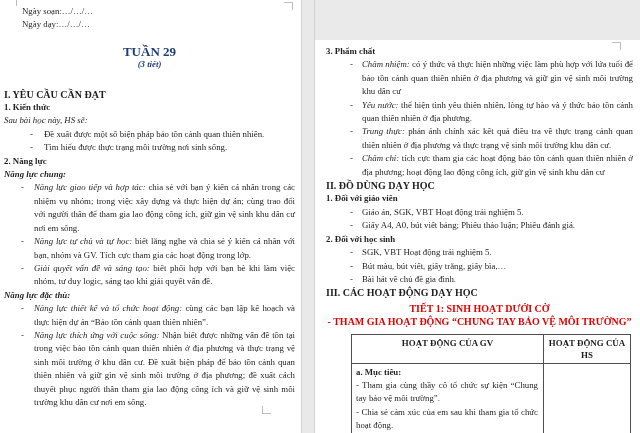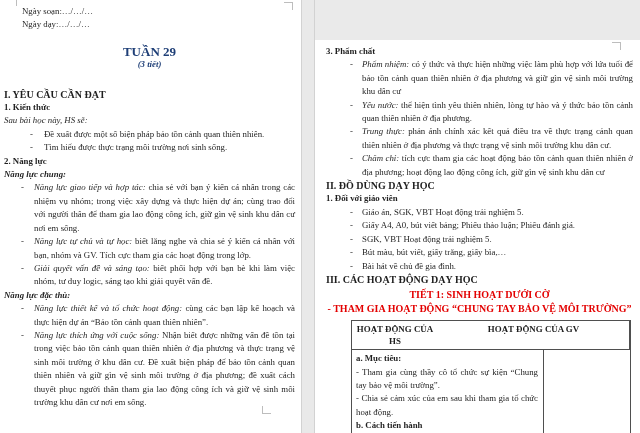--- a/index.html
+++ b/index.html
@@ -88,39 +88,40 @@
     <div class="mark m-tl" style="left:16px; top:-2px;"></div>
     <div class="mark m-tr" style="left:284px; top:2px;"></div>
     <div class="mark m-bl" style="left:262px; top:406px;"></div>
   </div>
 
   <div class="page-gap"></div>
 
   <div class="page page-right">
     <div class="content content-right">
       <p class="bold">3. Phẩm chất</p>
-      <p class="liR jt"><span class="it">Phẩm nhiệm:</span><span> có ý thức và thực hiện những việc làm phù hợp với lứa tuổi để bảo tồn cảnh quan thiên nhiên ở địa phương và giữ gìn vệ sinh môi trường khu dân cư</span></p>
+      <p class="liR jt"><span class="it">Chăm nhiệm:</span><span> có ý thức và thực hiện những việc làm phù hợp với lứa tuổi để bảo tồn cảnh quan thiên nhiên ở địa phương và giữ gìn vệ sinh môi trường khu dân cư</span></p>
       <p class="liR jt"><span class="it">Yêu nước:</span><span> thể hiện tình yêu thiên nhiên, lòng tự hào và ý thức bảo tồn cảnh quan thiên nhiên ở địa phương.</span></p>
       <p class="liR jt"><span class="it">Trung thực:</span><span> phản ánh chính xác kết quả điều tra về thực trạng cảnh quan thiên nhiên ở địa phương và thực trạng vệ sinh môi trường khu dân cư.</span></p>
       <p class="liR jt"><span class="it">Chăm chỉ:</span><span> tích cực tham gia các hoạt động bảo tồn cảnh quan thiên nhiên ở địa phương; hoạt động lao động công ích, giữ gìn vệ sinh khu dân cư</span></p>
       <p class="heading">II. ĐỒ DÙNG DẠY HỌC</p>
       <p class="bold">1. Đối với giáo viên</p>
       <p class="liR">Giáo án, SGK, VBT Hoạt động trải nghiệm 5.</p>
       <p class="liR">Giấy A4, A0, bút viết bảng; Phiếu thảo luận; Phiếu đánh giá.</p>
+      <p class="bold">2. Đối với học sinh</p>
       <p class="liR">SGK, VBT Hoạt động trải nghiệm 5.</p>
       <p class="liR">Bút màu, bút viết, giấy trắng, giấy bìa,…</p>
       <p class="liR">Bài hát về chủ đề gia đình.</p>
       <p class="heading">III. CÁC HOẠT ĐỘNG DẠY HỌC</p>
       <p class="ctr bold red heading" style="margin-top:2px;">TIẾT 1: SINH HOẠT DƯỚI CỜ</p>
       <p class="ctr bold red heading">- THAM GIA HOẠT ĐỘNG “CHUNG TAY BẢO VỆ MÔI TRƯỜNG”</p>
 
       <div class="acttable">
         <div class="trow">
+          <div class="th td-gv">HOẠT ĐỘNG CỦA GV</div>
           <div class="th td-hs">HOẠT ĐỘNG CỦA HS</div>
-          <div class="th td-gv">HOẠT ĐỘNG CỦA GV</div>
         </div>
         <div class="tbody">
           <div class="td-gv cell">
             <p class="bold">a. Mục tiêu:</p>
             <p class="jt">- Tham gia cùng thầy cô tổ chức sự kiện “Chung tay bảo vệ môi trường”.</p>
             <p class="jt">- Chia sẻ cảm xúc của em sau khi tham gia tổ chức hoạt động.</p>
             <p class="bold">b. Cách tiến hành</p>
             <p class="bi jt">Nhiệm vụ 1: Tham gia cùng thầy cô tổ chức sự kiện “Chung tay bảo vệ môi trường”</p>
           </div>
           <div class="td-hs cell"></div>

